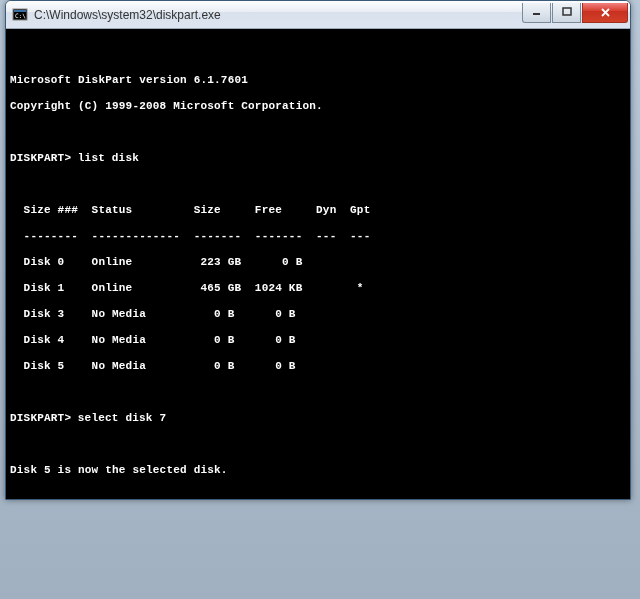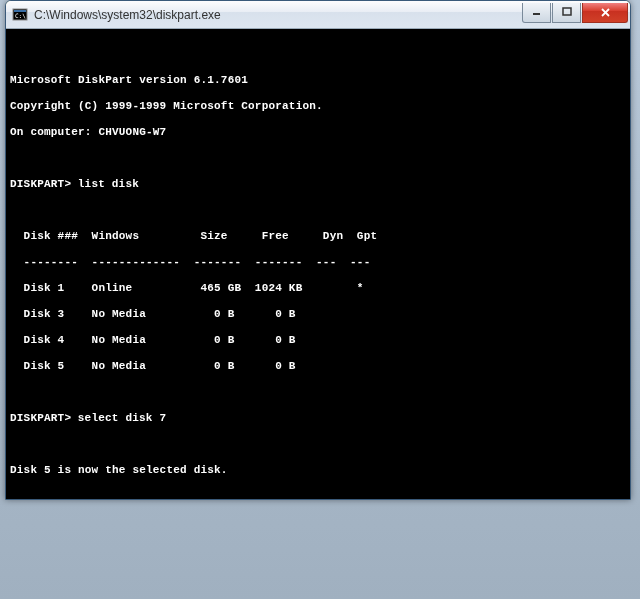--- a/index.html
+++ b/index.html
@@ -125,27 +125,27 @@
             <line x1="2" y1="2" x2="9" y2="9" stroke="#fff" stroke-width="1.8"></line>
             <line x1="9" y1="2" x2="2" y2="9" stroke="#fff" stroke-width="1.8"></line>
           </svg>
       </div>
     </div>
   </div>
 
   <div class="terminal">
 <div class="blank"></div>
 <span class="row">Microsoft DiskPart version 6.1.7601</span>
-<span class="row">Copyright (C) 1999-1999 Microsoft Corporation.</span>
-<span class="row">On computer: CHVUONG-W7</span>
+<span class="row">Copyright (C) 1999-2008 Microsoft Corporation.</span>
 <div class="blank"></div>
 <div class="prompt-line"><span class="prompt">DISKPART&gt;</span><span class="cmd">list disk</span></div>
 <div class="blank"></div>
-<span class="row">  Disk ###  Windows         Size     Free     Dyn  Gpt</span>
+<span class="row">  Size ###  Status         Size     Free     Dyn  Gpt</span>
 <span class="row">  --------  -------------  -------  -------  ---  ---</span>
+<span class="row">  Disk 0    Online          223 GB      0 B</span>
 <span class="row">  Disk 1    Online          465 GB  1024 KB        *</span>
 <span class="row">  Disk 3    No Media          0 B      0 B</span>
 <span class="row">  Disk 4    No Media          0 B      0 B</span>
 <span class="row">  Disk 5    No Media          0 B      0 B</span>
 <div class="blank"></div>
 <div class="prompt-line"><span class="prompt">DISKPART&gt;</span><span class="cmd">select disk 7</span></div>
 <div class="blank"></div>
 <span class="row">Disk 5 is now the selected disk.</span>
 <div class="blank"></div>
 

